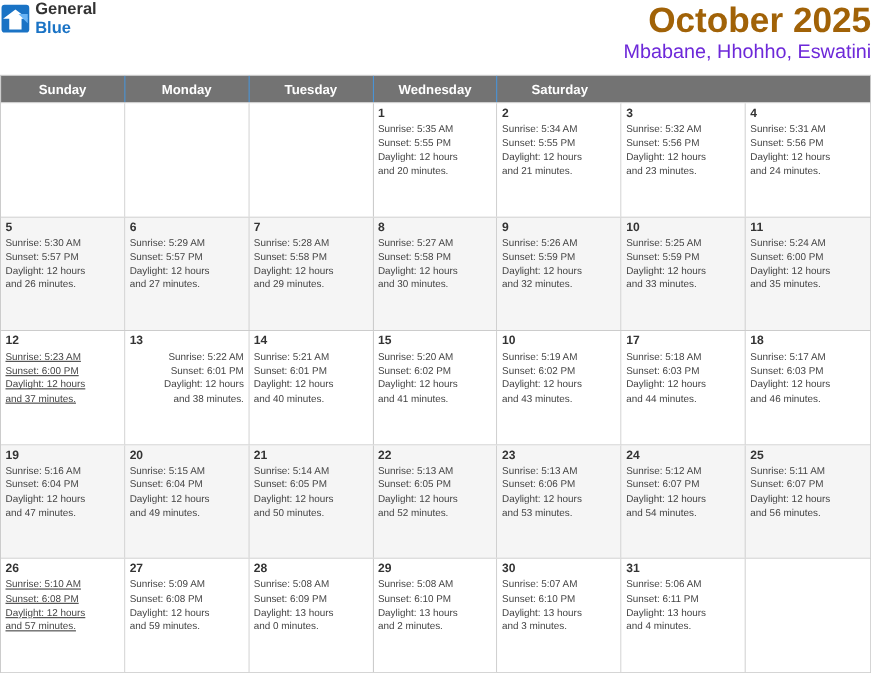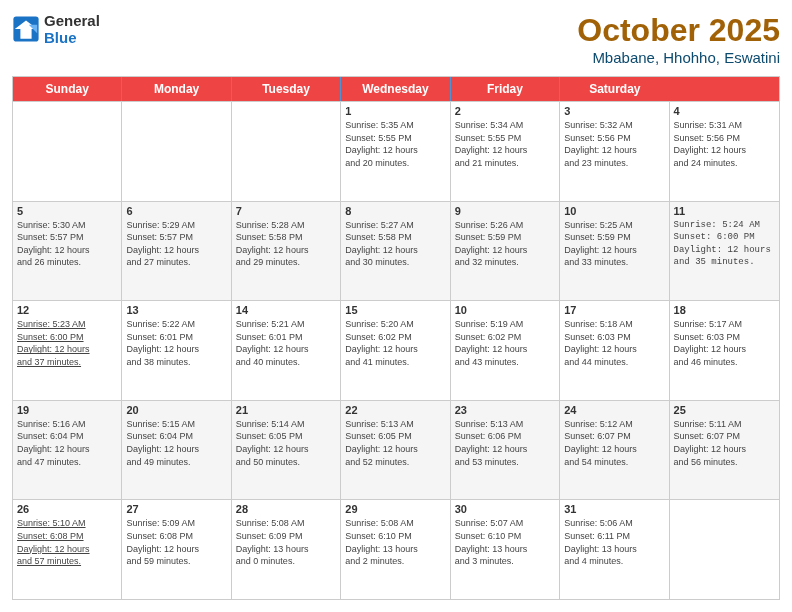--- a/index.html
+++ b/index.html
@@ -6,21 +6,21 @@
     body {
       font-family: Arial, sans-serif;
       background: #fff;
       width: 792px;
       height: 612px;
       overflow: hidden;
     }
     .page {
       width: 792px;
       height: 612px;
-      padding: 12px;
+      padding: 0;
       display: flex;
       flex-direction: column;
     }
     .header {
       display: flex;
       align-items: flex-start;
       justify-content: space-between;
       margin-bottom: 10px;
     }
     .logo {
@@ -34,33 +34,33 @@
     }
     .title-block {
       text-align: right;
     }
     .month-title {
       font-size: 32px;
       font-weight: bold;
       color: #a16207;
     }
     .subtitle {
-      font-size: 15px;
-      color: #0c4a6e;
+      font-size: 18px;
+      color: #6d28d9;
     }
     .calendar {
       flex: 1;
       display: flex;
       flex-direction: column;
       border: 1px solid #ccc;
     }
     .cal-header {
       display: grid;
       grid-template-columns: repeat(7, 1fr);
-      background: #ef4444;
+      background: #737373;
     }
     .cal-header-cell {
       color: #fff;
       font-size: 12px;
       font-weight: bold;
       text-align: center;
       padding: 5px 2px;
       border-right: 1px solid #4a93d5;
     }
     .cal-header-cell:last-child { border-right: none; }
@@ -121,21 +121,20 @@
       <div class="subtitle">Mbabane, Hhohho, Eswatini</div>
     </div>
   </div>
 
   <div class="calendar">
     <div class="cal-header">
     <div class="cal-header-cell">Sunday</div>
         <div class="cal-header-cell">Monday</div>
         <div class="cal-header-cell">Tuesday</div>
         <div class="cal-header-cell">Wednesday</div>
-        <div class="cal-header-cell">Friday</div>
         <div class="cal-header-cell">Saturday</div>
       </div>
     <div class="cal-body">
     <div class="cal-row">
           <div class="cal-cell"></div>
           <div class="cal-cell"></div>
           <div class="cal-cell"></div>
           <div class="cal-cell">
             <div class="day-num">1</div>
             <div class="day-info" style="white-space: pre-line;">Sunrise: 5:35 AM
@@ -203,37 +202,37 @@
           </div>
           <div class="cal-cell alt-row">
             <div class="day-num">10</div>
             <div class="day-info" style="white-space: pre-line;">Sunrise: 5:25 AM
 Sunset: 5:59 PM
 Daylight: 12 hours
 and 33 minutes.</div>
           </div>
           <div class="cal-cell alt-row">
             <div class="day-num">11</div>
-            <div class="day-info" style="white-space: pre-line; font-family: Liberation Mono, monospace;">Sunrise: 5:24 AM
+            <div class="day-info" style="white-space: pre-line;">Sunrise: 5:24 AM
 Sunset: 6:00 PM
 Daylight: 12 hours
 and 35 minutes.</div>
           </div>
         </div>
         <div class="cal-row">
           <div class="cal-cell">
             <div class="day-num">12</div>
             <div class="day-info" style="white-space: pre-line; text-decoration: underline;">Sunrise: 5:23 AM
 Sunset: 6:00 PM
 Daylight: 12 hours
 and 37 minutes.</div>
           </div>
           <div class="cal-cell">
             <div class="day-num">13</div>
-            <div class="day-info" style="white-space: pre-line;">Sunrise: 5:22 AM
+            <div class="day-info" style="white-space: pre-line; text-align: right;">Sunrise: 5:22 AM
 Sunset: 6:01 PM
 Daylight: 12 hours
 and 38 minutes.</div>
           </div>
           <div class="cal-cell">
             <div class="day-num">14</div>
             <div class="day-info" style="white-space: pre-line;">Sunrise: 5:21 AM
 Sunset: 6:01 PM
 Daylight: 12 hours
 and 40 minutes.</div>

